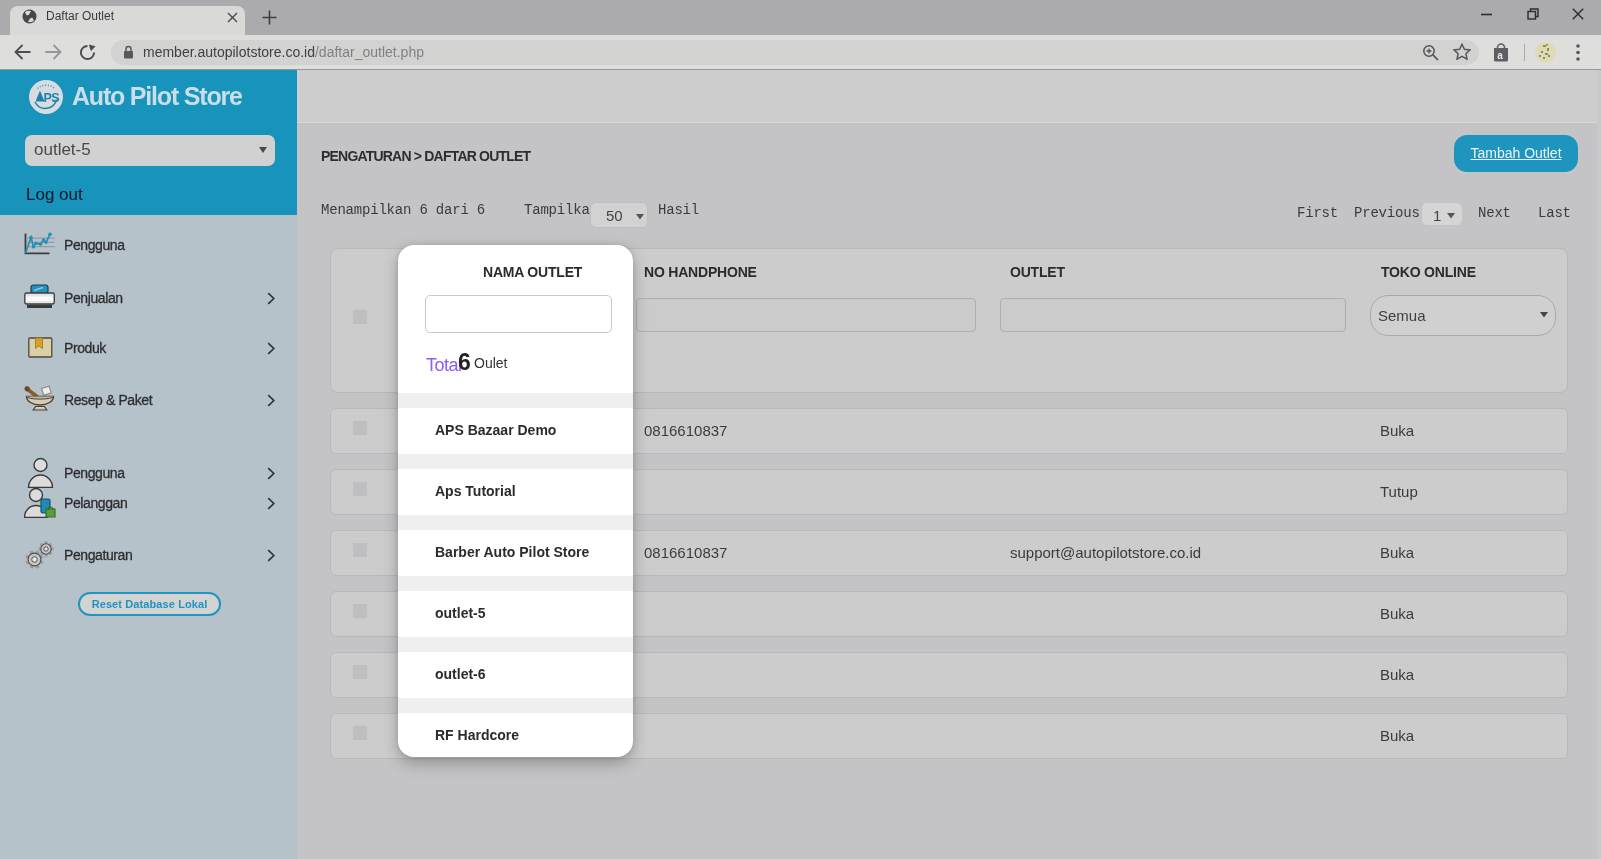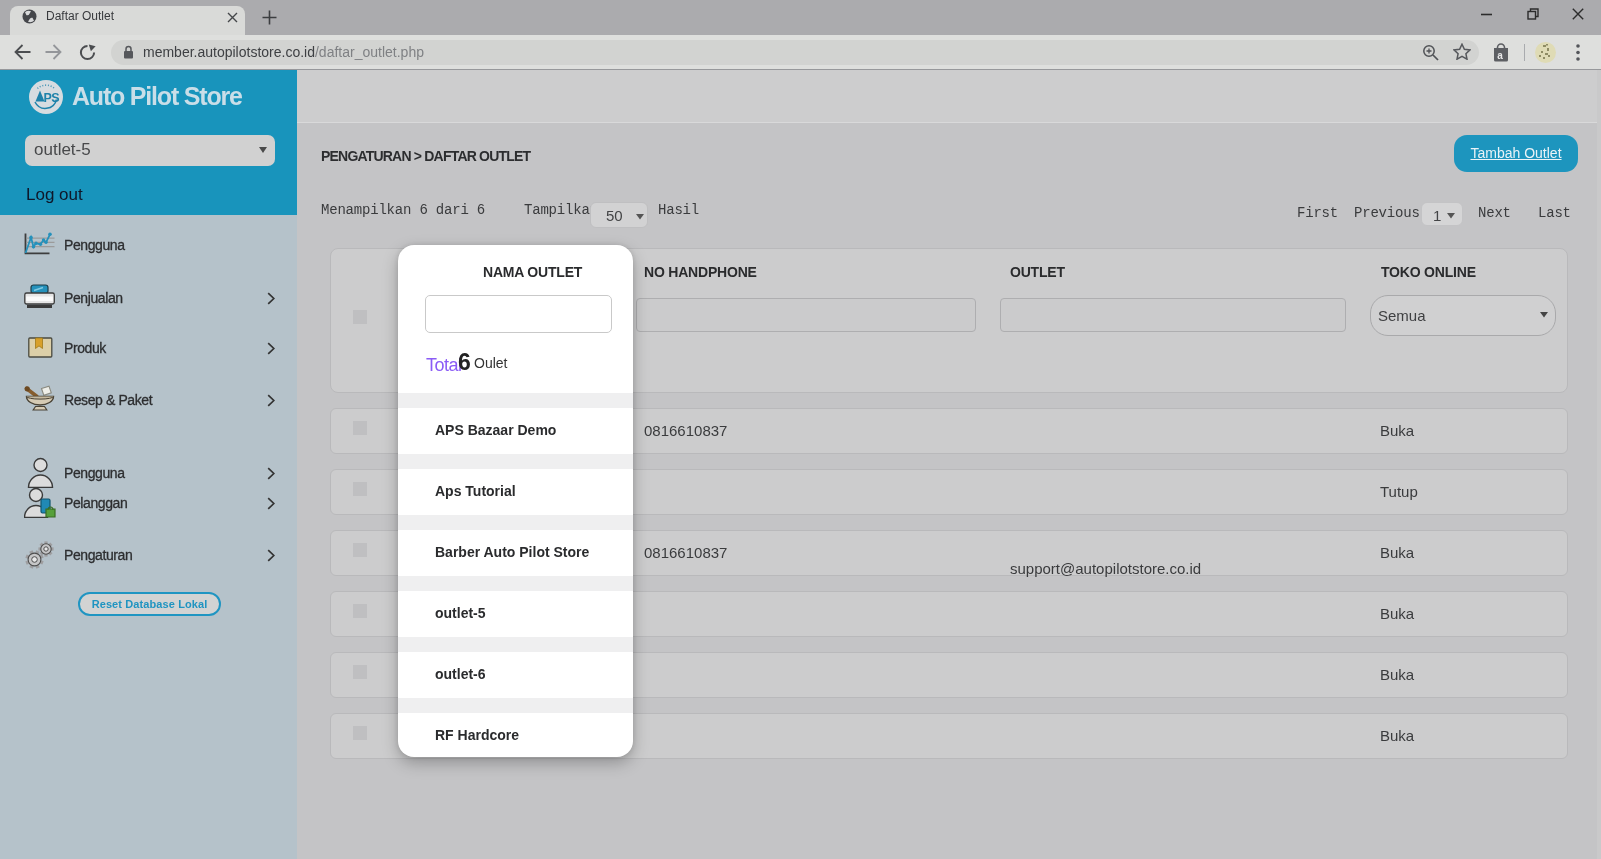--- a/index.html
+++ b/index.html
@@ -328,21 +328,21 @@
 
   <div class="abs cb" style="left:353px; top:421px;"></div>
   <div class="abs cb" style="left:353px; top:482px;"></div>
   <div class="abs cb" style="left:353px; top:543px;"></div>
   <div class="abs cb" style="left:353px; top:604px;"></div>
   <div class="abs cb" style="left:353px; top:665px;"></div>
   <div class="abs cb" style="left:353px; top:726px;"></div>
 
   <div class="abs val" style="left:644px; top:422px;">0816610837</div>
   <div class="abs val" style="left:644px; top:544px;">0816610837</div>
-  <div class="abs val" style="left:1010px; top:544px;margin-top:16px;">support@autopilotstore.co.id</div>
+  <div class="abs val" style="left:1010px; top:544px;">support@autopilotstore.co.id</div>
   <div class="abs val" style="left:1380px; top:422px;">Buka</div>
   <div class="abs val" style="left:1380px; top:483px;">Tutup</div>
   <div class="abs val" style="left:1380px; top:544px;">Buka</div>
   <div class="abs val" style="left:1380px; top:605px;">Buka</div>
   <div class="abs val" style="left:1380px; top:666px;">Buka</div>
   <div class="abs val" style="left:1380px; top:727px;">Buka</div>
 
   <div class="abs" id="panel">
     <div class="pgap" style="top:148px; height:15px;"></div>
     <div class="pgap" style="top:209px; height:15px;"></div>

